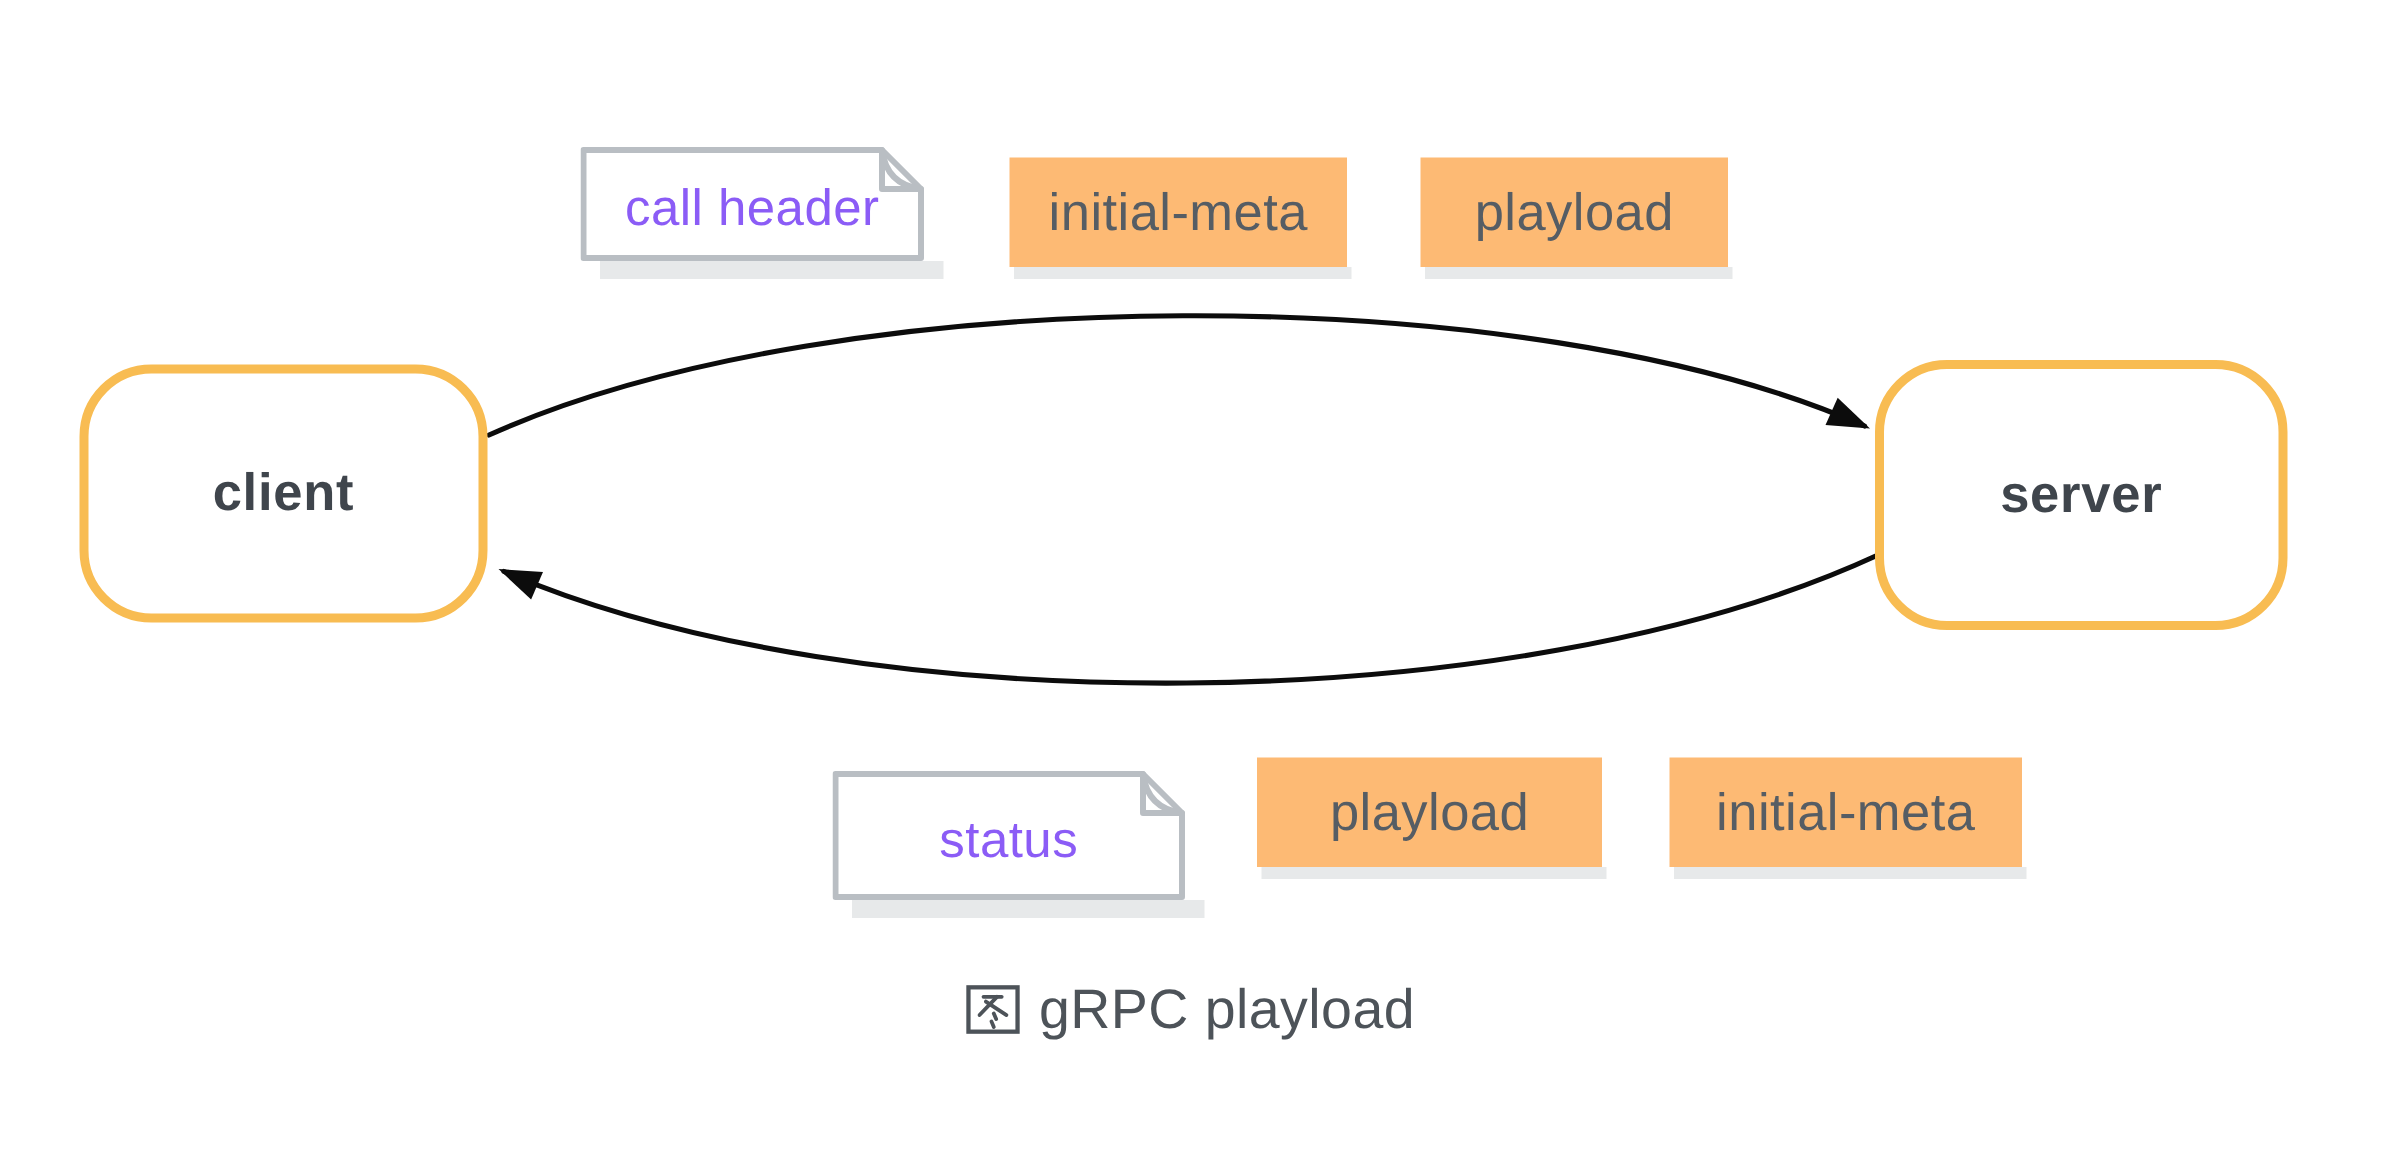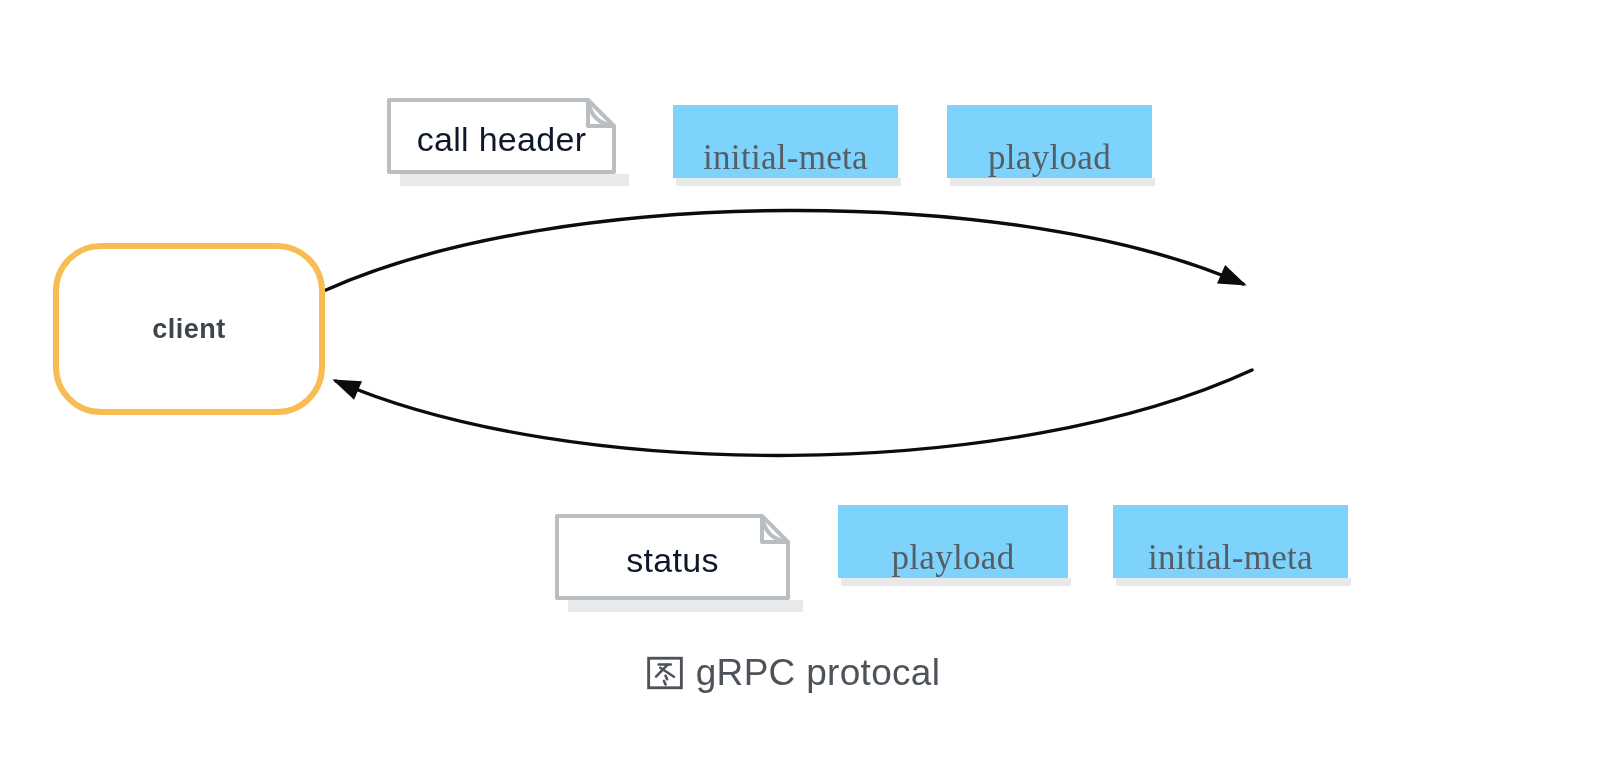--- a/index.html
+++ b/index.html
@@ -27,21 +27,21 @@
     box-sizing: border-box;
     background: #ffffff;
     border: 6px solid #F8BC52;
     border-radius: 48px;
     display: flex;
     align-items: center;
     justify-content: center;
     z-index: 2;
   }
   .node span {
-    font-size: 27px;
+    font-size: 35px;
     font-weight: 700;
     color: #3F454C;
     letter-spacing: 0.5px;
   }
   .node.client { left: 53px;  top: 243px; width: 272px; height: 172px; }
   .node.server { left: 1250px; top: 240px; width: 275px; height: 180px; }
 
   
   .note {
     position: absolute;
@@ -60,36 +60,35 @@
   .note .note-text {
     position: absolute;
     left: 0; top: 0;
     width: 100%; height: 100%;
     display: flex;
     align-items: center;
     justify-content: center;
     padding-top: 7px;
     box-sizing: border-box;
     font-size: 34px;
-    color: #0f172a;
+    color: #8b5cf6;
     letter-spacing: 0.3px;
   }
   .note.call-header { left: 387px; top: 98px;  width: 229px; height: 76px; }
   .note.status      { left: 555px; top: 497px; width: 235px; height: 86px; margin-top: 17px; }
 
   
   .plain-label {
     position: absolute;
     height: 73px;
     display: flex;
-    align-items: flex-end;
-    justify-content: center;
-    background: #7dd3fc;
+    align-items: center;
+    justify-content: center;
+    background: #fdba74;
     z-index: 3;
-    font-family: Liberation Serif, serif;
   }
   .plain-label::after {
     content: "";
     position: absolute;
     left: 3px;
     top: 100%;
     width: 100%;
     height: 8px;
     background: #E7E9EA;
   }
@@ -140,20 +139,23 @@
       <marker id="arrowhead" viewBox="0 0 30 22" markerWidth="30" markerHeight="22" refX="25" refY="11" orient="auto" markerUnits="userSpaceOnUse">
         <path d="M1 1 L29 11 L1 21 Z" fill="#0C0C0C"></path>
       </marker>
     </defs>
     <path d="M 326 290 C 560 185, 1020 185, 1243 284" fill="none" stroke="#0C0C0C" stroke-width="3.4" stroke-linecap="round" marker-end="url(#arrowhead)"></path>
     <path d="M 1252 370 C 1010 482, 570 482, 336 381" fill="none" stroke="#0C0C0C" stroke-width="3.4" stroke-linecap="round" marker-end="url(#arrowhead)"></path>
   </svg>
 
   <div class="node client">
     <span>client</span>
+  </div>
+  <div class="node server">
+    <span>server</span>
   </div>
 
   <div class="note call-header">
     <svg width="229" height="76" viewBox="0 0 229 76">
       <path d="M2 2 H201 L227 28 V74 H2 Z" fill="#ffffff" stroke="#B9BEC3" stroke-width="4" stroke-linejoin="round"></path>
       <path d="M201 2 Q204 25 227 28 L201 28 Z" fill="#ffffff" stroke="#B9BEC3" stroke-width="4" stroke-linejoin="round"></path>
     </svg>
     <span class="note-text">call header</span>
   </div>
 
@@ -186,16 +188,16 @@
     <span class="tu-glyph" aria-label="图">
       <svg width="38" height="38" viewBox="0 0 36 36" fill="none">
         <rect x="2.5" y="4" width="31" height="28" stroke="currentColor" stroke-width="2.7"></rect>
         <path d="M12 10 H23.5" stroke="currentColor" stroke-width="2.4" stroke-linecap="round"></path>
         <path d="M20.5 10 L9.5 21.5" stroke="currentColor" stroke-width="2.4" stroke-linecap="round"></path>
         <path d="M13.5 13 L26.5 21.5" stroke="currentColor" stroke-width="2.4" stroke-linecap="round"></path>
         <path d="M18.5 20.5 l1.5 3.5" stroke="currentColor" stroke-width="2.4" stroke-linecap="round"></path>
         <path d="M17 25.5 l1.5 3.5" stroke="currentColor" stroke-width="2.4" stroke-linecap="round"></path>
       </svg>
     </span>
-    <span class="cap-text">gRPC protocal</span>
+    <span class="cap-text">gRPC playload</span>
   </div>
 
 </div>
 
 </body></html>

